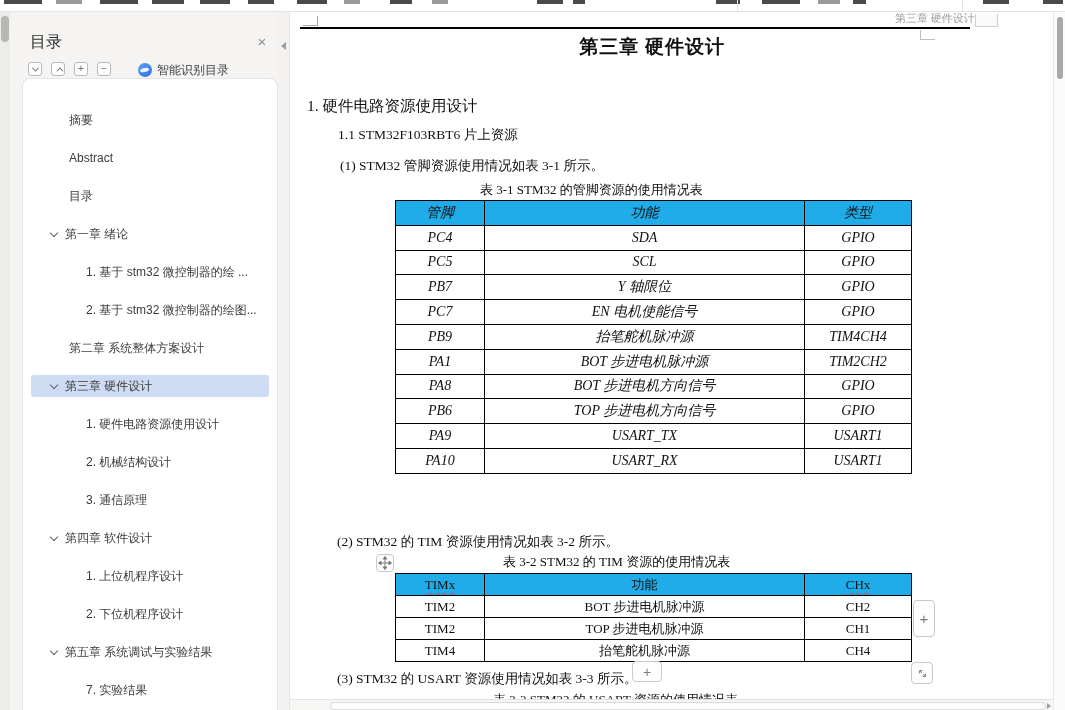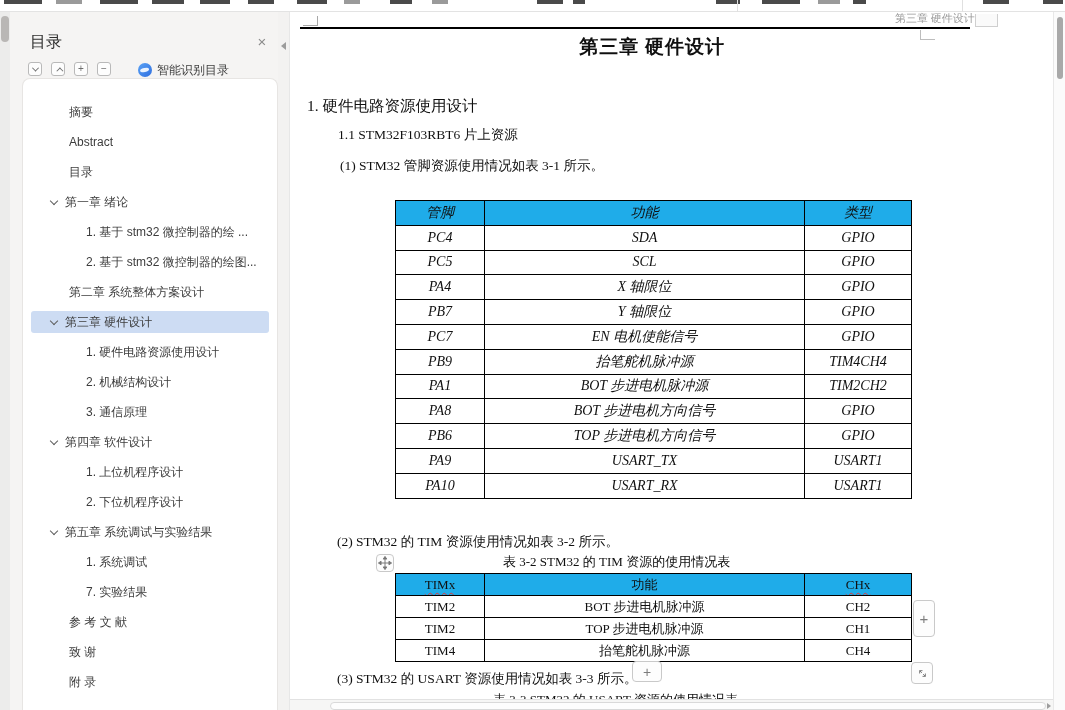--- a/index.html
+++ b/index.html
@@ -36,21 +36,21 @@
   #ai-ball { width:14px; height:14px; border-radius:50%;
     background:linear-gradient(135deg,#5aa2f5,#2f6fe0); position:relative; }
   #ai-ball::after { content:""; position:absolute; left:2px; top:5px; width:9px; height:3.5px;
     background:#eaf3ff; border-radius:50%; transform:rotate(-14deg); }
   #sb-ai-label { font-size:12px; color:#3f3f3f; }
 
   #toc-panel { position:absolute; left:12px; top:66px; width:256px; height:644px;
     background:#fff; border:1px solid #e7e5e3; border-bottom:none;
     border-radius:8px 8px 0 0; padding-top:14px; }
   .toc-item { position:relative; height:22px; line-height:22px; font-size:12px;
-    color:#3c3c3c; margin:8px 8px; border-radius:3px; white-space:nowrap; overflow:hidden;
+    color:#3c3c3c; margin:16px 8px; border-radius:3px; white-space:nowrap; overflow:hidden;
     display:flex; align-items:center; cursor:pointer; }
   .toc-item.l0 { padding-left:38px; }
   .toc-item.l0.chev { padding-left:20px; }
   .toc-item.l1 { padding-left:55px; }
   .toc-item.sel { background:#cddcf3; }
   .toc-chev { display:inline-block; width:6px; height:6px; border-left:1.4px solid #5f5f5f;
     border-bottom:1.4px solid #5f5f5f; transform:rotate(-45deg); margin-right:8px;
     flex:0 0 auto; margin-top:-3px; }
 
   
@@ -212,23 +212,20 @@
         <span>1. 上位机程序设计</span>
       </div>
     <div class="toc-item l1">
         <span>2. 下位机程序设计</span>
       </div>
     <div class="toc-item l0 chev">
         <span class="toc-chev"></span>
         <span>第五章 系统调试与实验结果</span>
       </div>
     <div class="toc-item l1">
-        <span>1. 系统调试</span>
-      </div>
-    <div class="toc-item l1">
         <span>7. 实验结果</span>
       </div>
     <div class="toc-item l0">
         <span>参 考 文 献</span>
       </div>
     <div class="toc-item l0">
         <span>致 谢</span>
       </div>
     <div class="toc-item l0">
         <span>附 录</span>
@@ -244,41 +241,37 @@
   <div id="run-header">第三章 硬件设计</div>
   <div id="head-rule"></div>
   <div class="corner" id="mark-tl"></div>
   <div class="corner" id="mark-mid"></div>
   <div class="corner" id="mark-tr"></div>
 
   <div id="chap-title">第三章 硬件设计</div>
   <div id="h-sec">1. 硬件电路资源使用设计</div>
   <div id="h-sub">1.1 STM32F103RBT6 片上资源</div>
   <div class="para" id="para1">(1) STM32 管脚资源使用情况如表 3-1 所示。</div>
+  <div class="tcaption" id="cap1">表 3-1 STM32 的管脚资源的使用情况表</div>
 
   <table class="dtab" id="table1">
     <tbody>
         <tr>
       <th class="c1">管脚</th>
       <th class="c2">功能</th>
       <th class="c3">类型</th>
     </tr>
     <tr>
           <td>PC4</td>
           <td>SDA</td>
           <td>GPIO</td>
         </tr>
     <tr>
           <td>PC5</td>
           <td>SCL</td>
-          <td>GPIO</td>
-        </tr>
-    <tr>
-          <td>PA4</td>
-          <td>X 轴限位</td>
           <td>GPIO</td>
         </tr>
     <tr>
           <td>PB7</td>
           <td>Y 轴限位</td>
           <td>GPIO</td>
         </tr>
     <tr>
           <td>PC7</td>
           <td>EN 电机使能信号</td>

